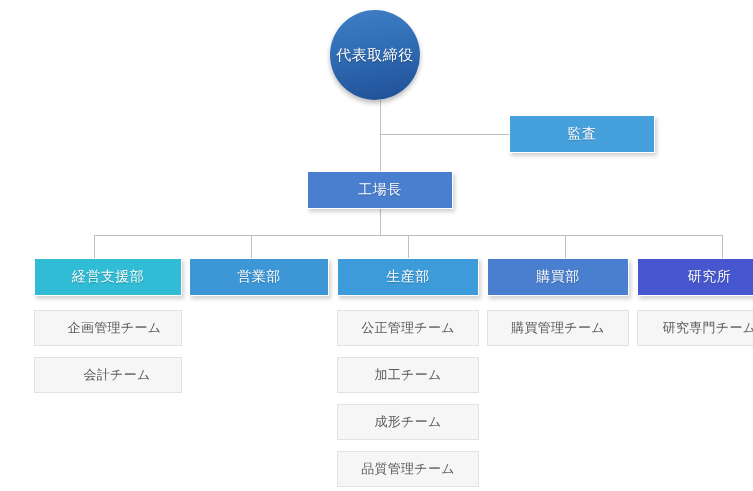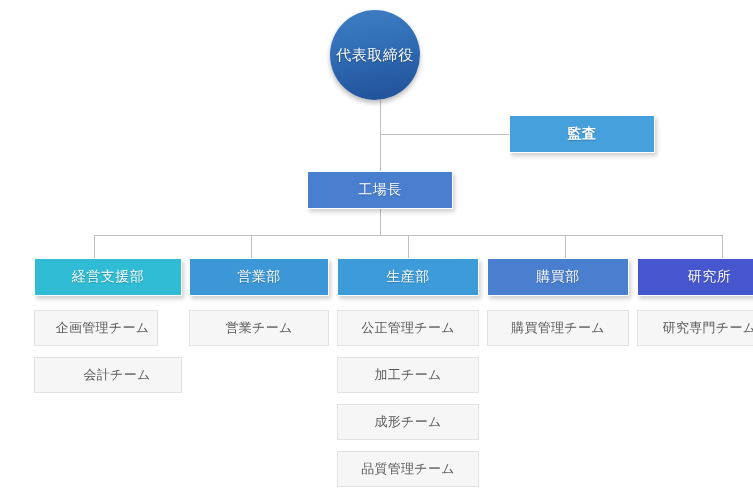--- a/index.html
+++ b/index.html
@@ -112,21 +112,21 @@
   <div class="line line-v" style="left:60px; top:235px; height:23px;"></div>
   <div class="line line-v" style="left:217px; top:235px; height:23px;"></div>
   <div class="line line-v" style="left:374px; top:235px; height:23px;"></div>
   <div class="line line-v" style="left:531px; top:235px; height:23px;"></div>
   <div class="line line-v" style="left:688px; top:235px; height:23px;"></div>
 
   <div class="ceo-circle">
     <span>代表取締役</span>
   </div>
 
-  <div class="node-box audit-box" style="background:#46a0dc;font-weight:bold;">
+  <div class="node-box audit-box" style="background:#46a0dc;">
     <span>監査</span>
   </div>
 
   <div class="node-box factory-box" style="background:#4a7fd0;">
     <span>工場長</span>
   </div>
 
   <div class="node-box dept-box" style="left:0px; width:148px; background:#2fbcd4;">
     <span>経営支援部</span>
   </div>
@@ -136,30 +136,27 @@
   <div class="node-box dept-box" style="left:303px; width:142px; background:#3d9bd9;">
     <span>生産部</span>
   </div>
   <div class="node-box dept-box" style="left:453px; width:142px; background:#4a7fd0;">
     <span>購買部</span>
   </div>
   <div class="node-box dept-box" style="left:603px; width:145px; background:#4656cf;">
     <span>研究所</span>
   </div>
 
-  <div class="team-box" style="left:0px; top:310px; width:124px;padding-left:13px;">
+  <div class="team-box" style="left:0px; top:310px; width:148px;padding-left:13px;">
     <span>企画管理チーム</span>
   </div>
   <div class="team-box" style="left:0px; top:357px; width:148px;padding-left:18px;">
     <span>会計チーム</span>
   </div>
 
-  <div class="team-box" style="left:155px; top:310px; width:140px;">
-    <span>営業チーム</span>
-  </div>
 
   <div class="team-box" style="left:303px; top:357px; width:142px;">
     <span>加工チーム</span>
   </div>
   <div class="team-box" style="left:303px; top:310px; width:142px;">
     <span>公正管理チーム</span>
   </div>
   <div class="team-box" style="left:303px; top:404px; width:142px;">
     <span>成形チーム</span>
   </div>

